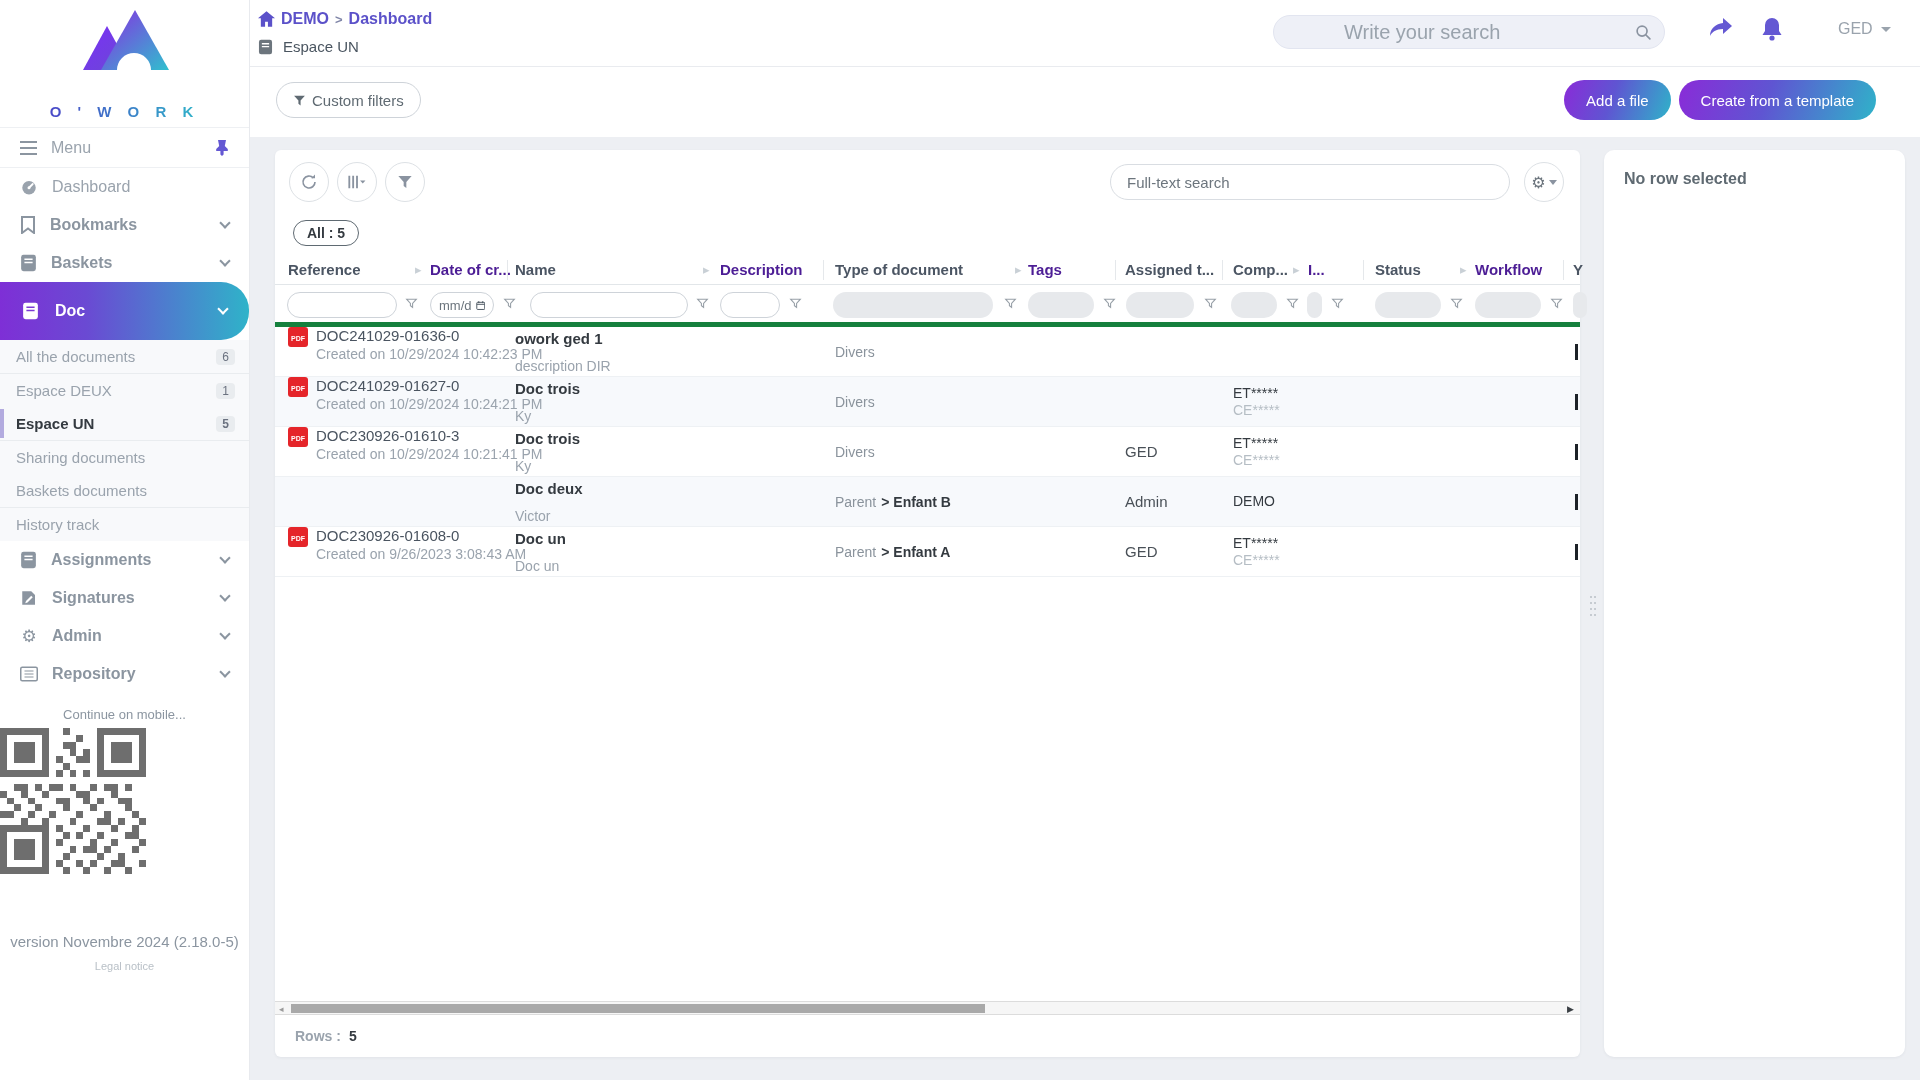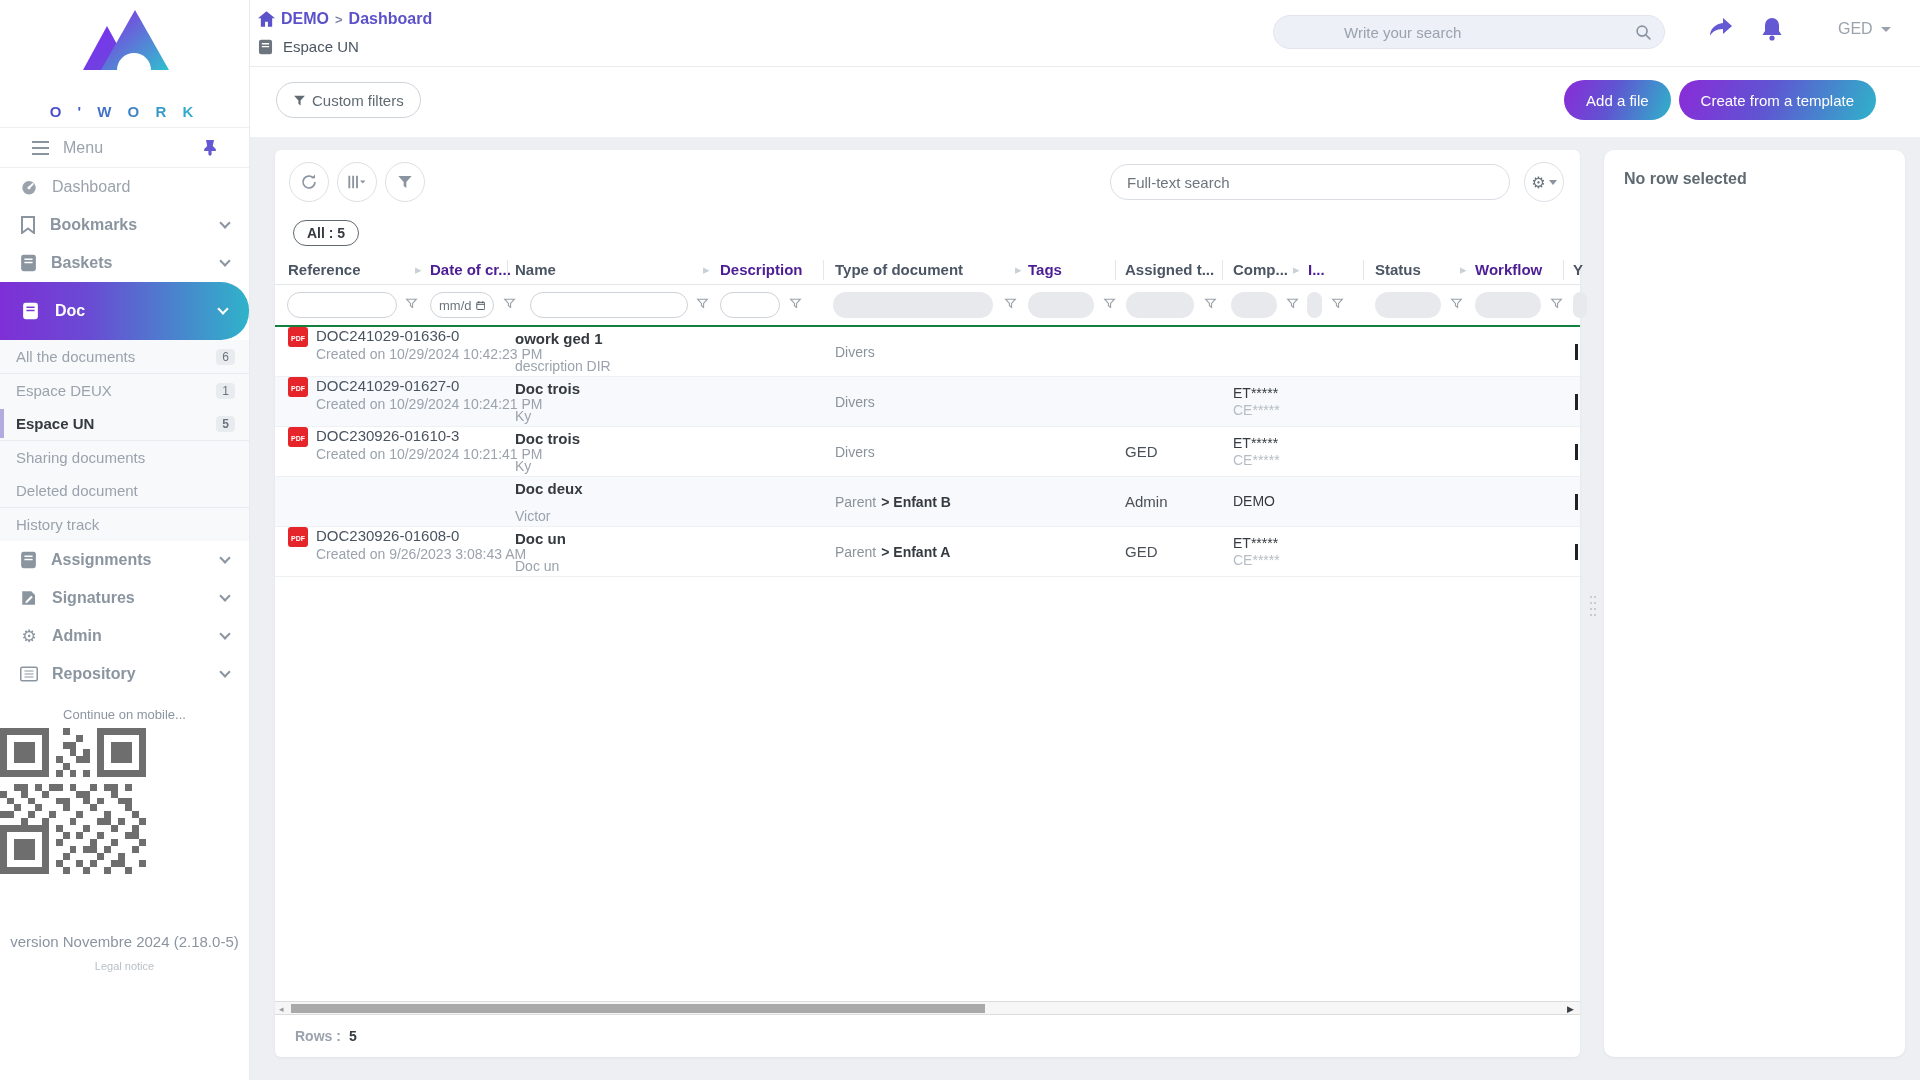--- a/index.html
+++ b/index.html
@@ -6,21 +6,21 @@
   html,body { width:1920px; height:1080px; overflow:hidden; background:#fff;
     font-family:"Liberation Sans", sans-serif; }
   .stage { position:relative; width:1920px; height:1080px; background:#edeff3; }
 
   
   .sidebar { position:absolute; left:0; top:0; width:250px; height:1080px; background:#fff;
     border-right:1px solid #e8eaee; z-index:5; }
   .logo-wrap { height:128px; display:flex; flex-direction:column; align-items:center; justify-content:center; border-bottom:1px solid #eef0f3; }
   .logo-text { font-size:15px; font-weight:bold; letter-spacing:6px; margin-top:13px;
     background:linear-gradient(90deg,#4a49c8,#2fb3c9); -webkit-background-clip:text; background-clip:text; color:transparent; }
-  .menu-row { height:40px; display:flex; align-items:center; padding:0 32px; border-bottom:1px solid #eef0f3; }
+  .menu-row { height:40px; display:flex; align-items:center; padding:0 20px; border-bottom:1px solid #eef0f3; }
   .menu-label { color:#9aa3ad; font-size:16px; margin-left:14px; flex:1; }
   .nav-item { height:38px; display:flex; align-items:center; padding:0 20px; color:#8b95a0; font-size:16px; font-weight:600; cursor:pointer; }
   .nav-item .lbl { margin-left:14px; flex:1; }
   .chev { width:8px; height:8px; border-right:2px solid #8b95a0; border-bottom:2px solid #8b95a0; transform:rotate(45deg); margin-top:-4px; }
   .doc-active { height:58px; display:flex; align-items:center; padding:0 22px; color:#fff; font-size:16px; font-weight:700;
     background:linear-gradient(90deg,#7e2fd6 0%,#6a4ad3 35%,#2fb3c9 100%); border-radius:0 28px 28px 0; cursor:pointer; }
   .doc-active .lbl { margin-left:16px; flex:1; }
   .doc-active .chev { border-color:#fff; }
   .sublist { background:#f8f9fb; }
   .subitem { position:relative; height:33px; display:flex; align-items:center; padding:0 14px 0 16px; font-size:15px; color:#9aa3ad; cursor:pointer; }
@@ -35,21 +35,21 @@
   .legal { position:absolute; left:0; right:0; top:960px; text-align:center; color:#b9c0c7; font-size:11px; cursor:pointer; }
 
   
   .topbar { position:absolute; left:250px; top:0; width:1670px; height:137px; background:#fff; }
   .tb-row1 { position:relative; height:67px; border-bottom:1px solid #e9ebef; }
   .crumb1 { position:absolute; left:8px; top:10px; display:flex; align-items:center; gap:6px; font-size:16px; font-weight:700; color:#5b51c9; }
   .crumb-sep { color:#8086a8; font-weight:700; font-size:13px; }
   .crumb2 { position:absolute; left:8px; top:38px; display:flex; align-items:center; gap:10px; font-size:15px; color:#4a5560; }
   .gsearch { position:absolute; left:1023px; top:15px; width:392px; height:34px; background:#eef0f7; border:1px solid #e2e5f0; border-radius:17px;
     display:flex; align-items:center; padding:0 12px 0 70px; }
-  .gsearch input { flex:1; border:none; outline:none; background:transparent; font-size:15px; color:#4a5560; font-family:inherit; }
+  .gsearch input { flex:1; border:none; outline:none; background:transparent; font-size:20px; color:#4a5560; font-family:inherit; }
   .gsearch input::placeholder { color:#9aa3ad; }
   .hicon { position:absolute; top:16px; cursor:pointer; }
   .profile { position:absolute; left:1588px; top:20px; display:flex; align-items:center; gap:8px; color:#9aa3ad; font-size:16px; cursor:pointer; }
   .caret-down { width:0; height:0; border-left:5px solid transparent; border-right:5px solid transparent; border-top:5px solid #9aa3ad; }
   .tb-row2 { position:relative; height:70px; }
   .btn-outline { position:absolute; left:26px; top:15px; height:36px; border:1px solid #ced3d9; border-radius:18px; background:#fff;
     display:flex; align-items:center; gap:6px; padding:0 16px; font-size:15px; color:#5f6a72; cursor:pointer; }
   .grad-btns { position:absolute; right:44px; top:13px; display:flex; gap:8px; }
   .btn-grad { height:40px; border:none; border-radius:20px; padding:0 22px; color:#fff; font-size:15px; font-family:inherit; cursor:pointer;
     background:linear-gradient(110deg,#8a2bd8 0%,#5f55d2 45%,#2fb3c9 100%); }
@@ -78,21 +78,21 @@
 
   .tabs-row { padding:14px 0 10px 18px; }
   .tab-chip { display:inline-block; border:1px solid #5f6a72; border-radius:14px; padding:4px 13px; font-size:14px; font-weight:700; color:#343a40; cursor:pointer; }
 
   
   .thead { position:relative; height:29px; border-bottom:1px solid #e2e6e9; }
   .th { position:absolute; top:5px; font-size:15px; font-weight:700; color:#4b5563; white-space:nowrap; cursor:pointer; }
   .th.dim { color:#4c1d95; font-weight:600; }
   .sort-arr { position:absolute; top:6px; color:#c9d0d6; font-size:13px; cursor:pointer; }
   .colsep { position:absolute; top:4px; height:20px; width:1px; background:#e5e8eb; }
-  .tfilters { position:relative; height:42px; border-bottom:2px solid #15803d; }
+  .tfilters { position:relative; height:42px; border-bottom:5px solid #15803d; }
   .fpill { position:absolute; top:7px; height:26px; border:1px solid #ced3d9; border-radius:13px; background:#fff; }
   .fpill input { width:100%; height:100%; border:none; outline:none; background:transparent; border-radius:13px; padding:0 10px; font-size:13px; color:#4a5560; font-family:inherit; }
   .fpill input::placeholder { color:#6c757d; }
   .fpill.gray { background:#e7e9ec; border:none; }
   .ffun { position:absolute; top:12px; cursor:pointer; }
   .datewrap { display:flex; align-items:center; padding:0 8px; color:#6c757d; font-size:13px; gap:4px; }
 
   .tbody { flex:1; overflow:hidden; }
   .tr { position:relative; height:50px; border-bottom:1px solid #eef1f4; cursor:pointer; }
   .tr.alt { background:#f7f9fc; }
@@ -204,21 +204,21 @@
       <div class="subitem sel">
         <span class="selbar"></span>
         <span class="lbl">Espace UN</span>
         <span class="badge">5</span>
       </div>
       <div class="subdiv"></div>
       <div class="subitem">
         <span class="lbl">Sharing documents</span>
       </div>
       <div class="subitem">
-        <span class="lbl">Deleted document</span>
+        <span class="lbl">Baskets documents</span>
       </div>
       <div class="subdiv"></div>
       <div class="subitem">
         <span class="lbl">History track</span>
       </div>
     </div>
 
     <div class="nav-item">
       <svg width="17" height="18" viewBox="0 0 20 22">
         <rect x="1" y="1" width="18" height="20" rx="3" fill="#8b95a0"></rect>

